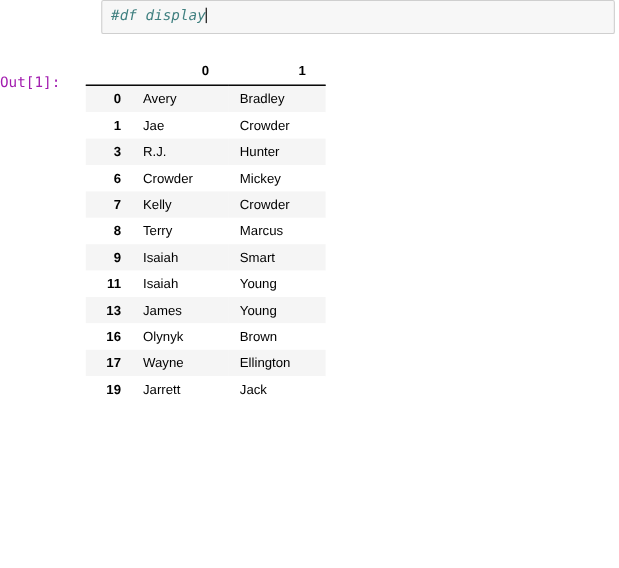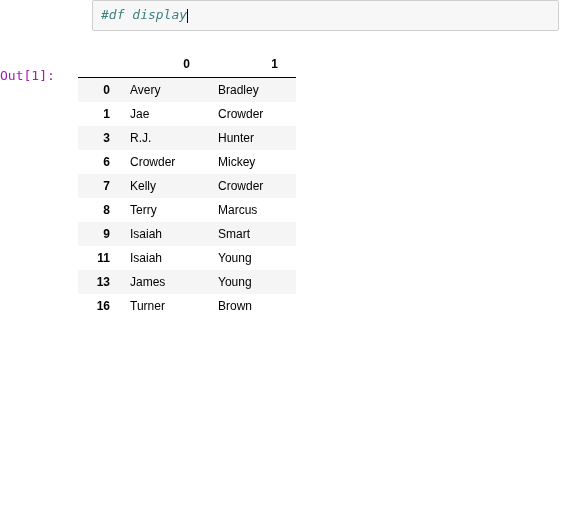--- a/index.html
+++ b/index.html
@@ -141,20 +141,30 @@
             <td>Isaiah</td>
             <td>Young</td>
           </tr>
           <tr>
             <th>13</th>
             <td>James</td>
             <td>Young</td>
           </tr>
           <tr>
             <th>16</th>
-            <td>Turner</td>
+            <td>Olynyk</td>
             <td>Brown</td>
+          </tr>
+          <tr>
+            <th>17</th>
+            <td>Wayne</td>
+            <td>Ellington</td>
+          </tr>
+          <tr>
+            <th>19</th>
+            <td>Jarrett</td>
+            <td>Jack</td>
           </tr>
         </tbody>
     </table>
   </div>
 
 </div>
 
 </body></html>

